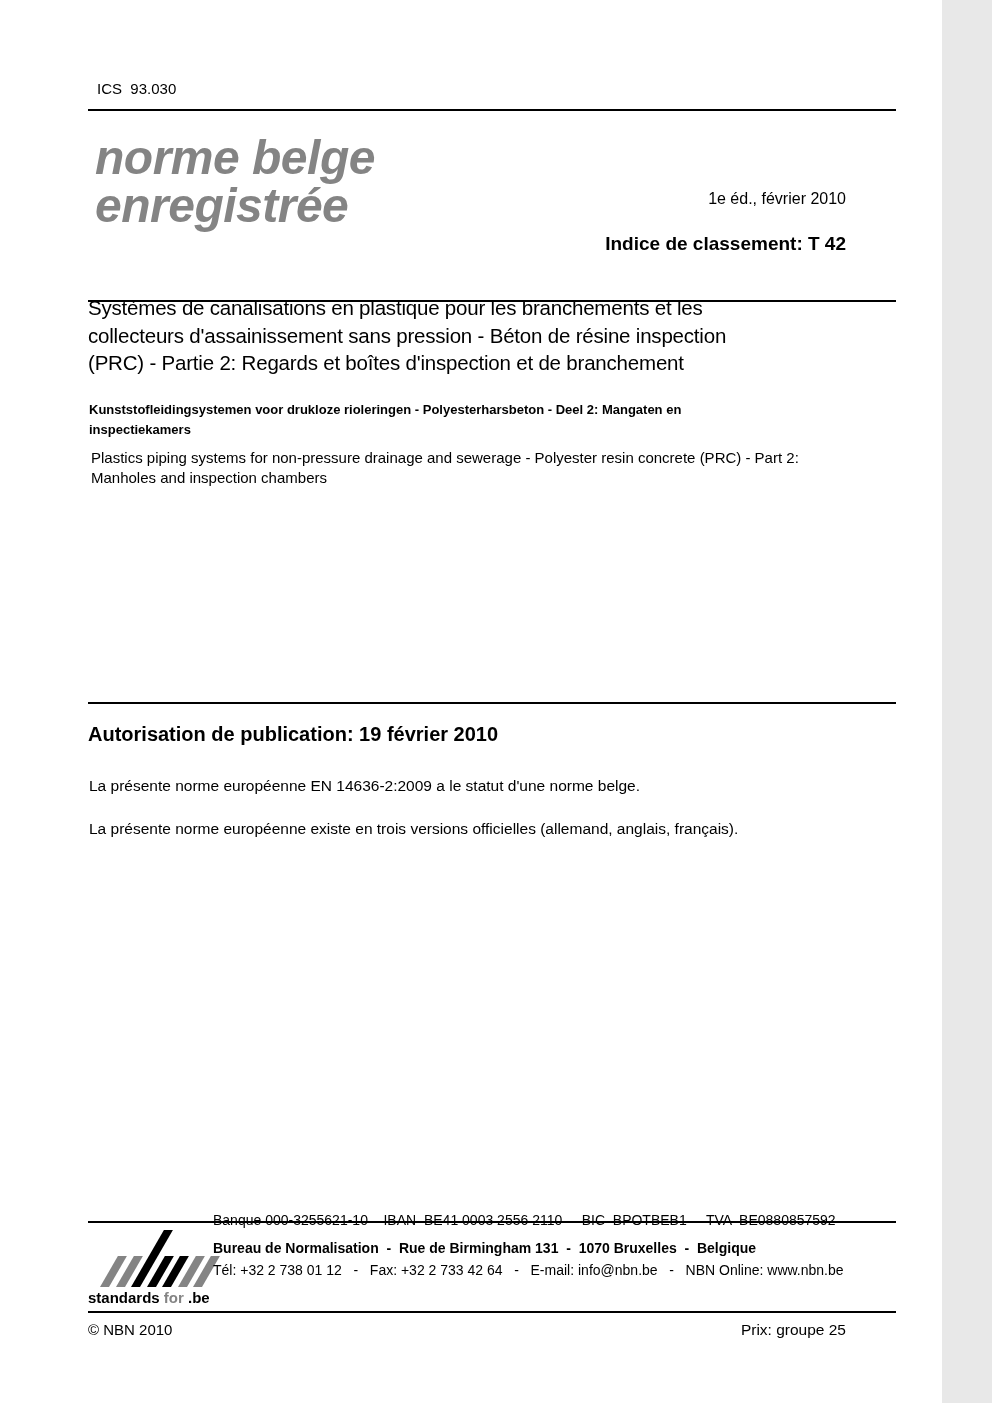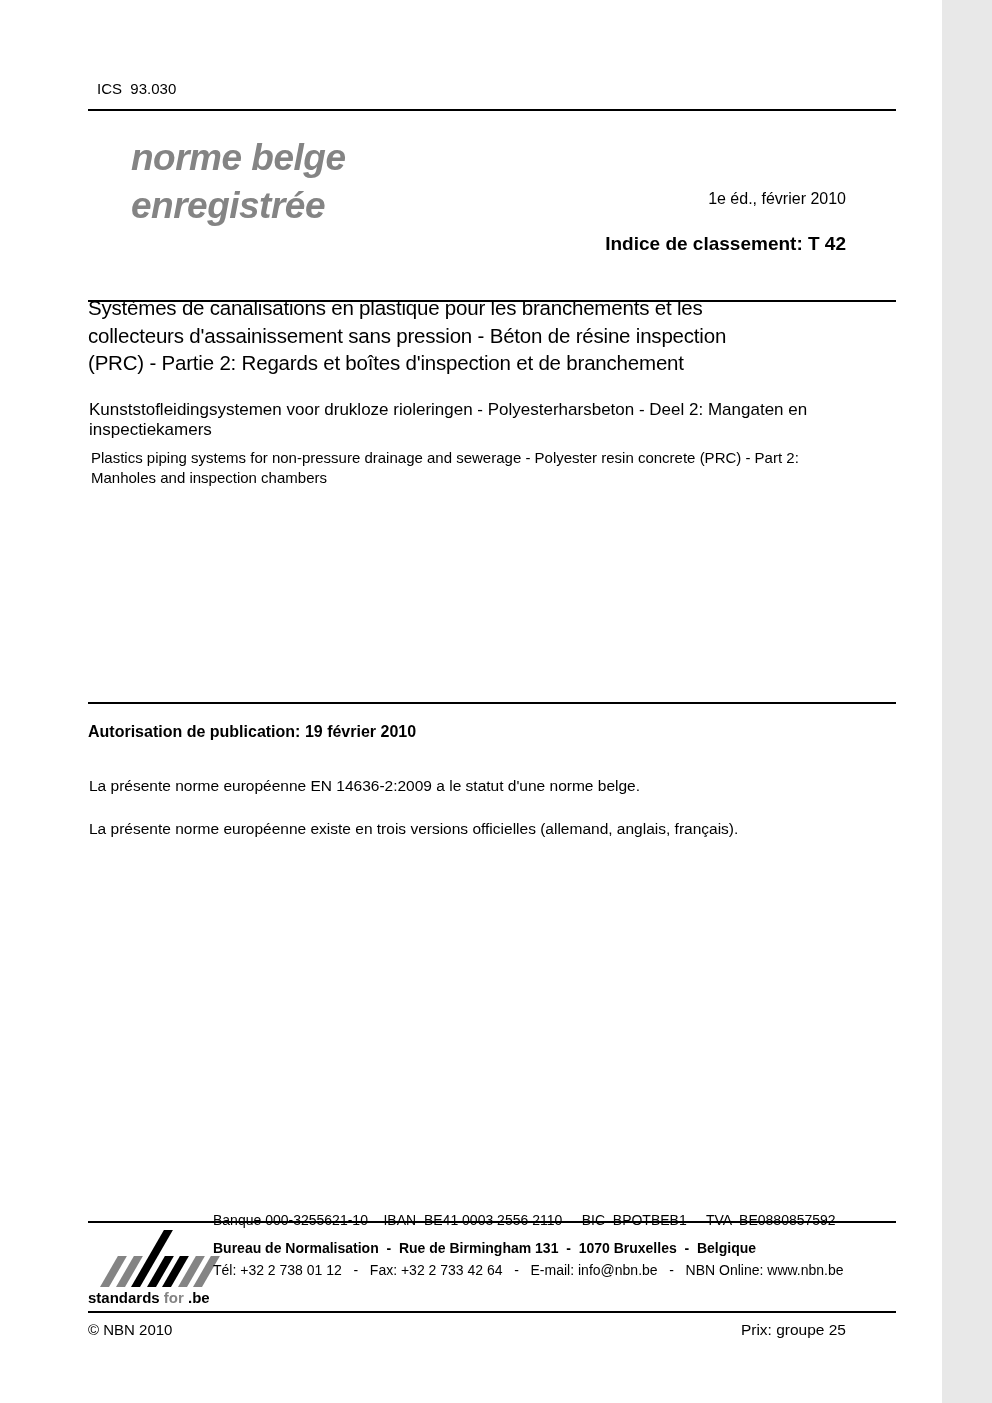--- a/index.html
+++ b/index.html
@@ -21,27 +21,26 @@
     height: 2px;
     background: #000000;
   }
   .ics {
     left: 97px; top: 80px;
     font-size: 15px;
     white-space: pre;
   }
   .doc-type {
     left: 95px; top: 134px;
-    font-size: 37px;
+    font-size: 48px;
     font-weight: bold;
     font-style: italic;
     color: #848484;
     line-height: 48px;
     letter-spacing: -0.5px;
-    margin-left: 36px;
   }
   .right-head { right: 96px; text-align: right; }
   .std-num {
     top: 139px;
     font-size: 31px;
     font-weight: bold;
     line-height: 32px;
     letter-spacing: -0.3px;
   }
   .edition { top: 190px; font-size: 16px; }
@@ -49,33 +48,34 @@
   .title-fr {
     left: 88px; top: 294px;
     font-size: 20.5px;
     font-weight: normal;
     line-height: 27.5px;
     letter-spacing: -0.2px;
     white-space: nowrap;
   }
   .title-nl {
     left: 89px; top: 400px;
-    font-size: 17px;
+    font-size: 13px;
     line-height: 19.5px;
     white-space: nowrap;
+    font-weight: bold;
   }
   .title-en {
     left: 91px; top: 448px;
     font-size: 15px;
     line-height: 19.5px;
     white-space: nowrap;
   }
   .auth {
     left: 88px; top: 723px;
-    font-size: 16px;
+    font-size: 20px;
     font-weight: bold;
   }
   .body-p {
     left: 89px;
     font-size: 15.5px;
   }
   .p1 { top: 777px; text-align: center; }
   .p2 { top: 820px; }
   .logo-bars {
     position: absolute;

